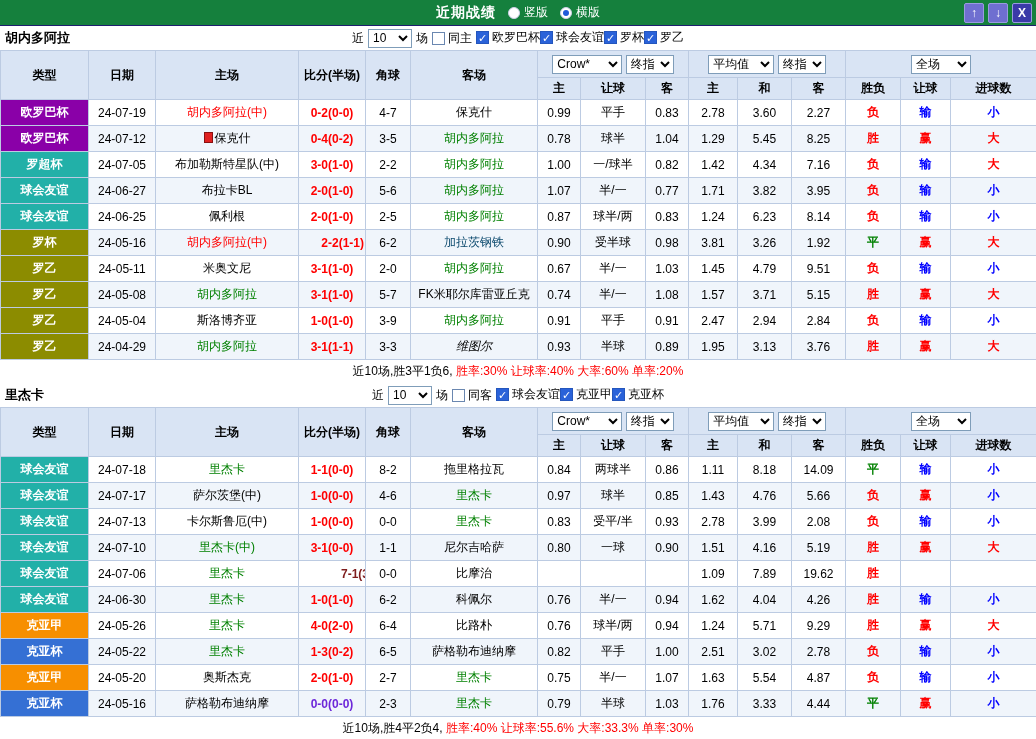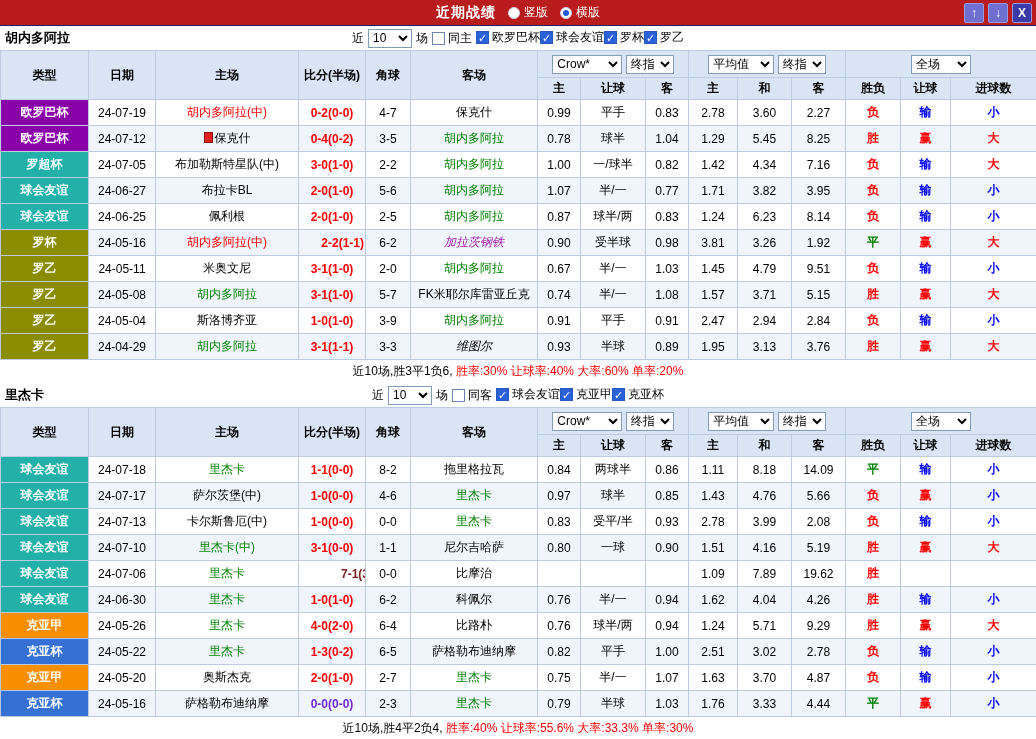--- a/index.html
+++ b/index.html
@@ -1,19 +1,19 @@
 <!DOCTYPE html>
 <html><head>
 <meta charset="utf-8">
 <style>
   *{margin:0;padding:0;box-sizing:border-box}
   html,body{background:#fff}
   body{width:1036px;font-family:"Liberation Sans","DejaVu Sans",sans-serif;font-size:12px;color:#000}
   
-  .titlebar{height:26px;background:#b91c1c;display:flex;align-items:center;position:relative;border-bottom:1px solid #1e1e6e}
+  .titlebar{height:26px;background:#15803d;display:flex;align-items:center;position:relative;border-bottom:1px solid #1e1e6e}
   .tb-center{flex:1;display:flex;justify-content:center;align-items:center;gap:12px;color:#fff}
   .tb-title{font-weight:bold;font-size:14px;letter-spacing:1px}
   .tb-radio{display:inline-flex;align-items:center;gap:4px;color:#fff;cursor:pointer}
   .radio{width:12px;height:12px;border-radius:50%;background:#fff;display:inline-block;position:relative;border:1px solid #cfcfe8}
   .radio.sel::after{content:"";position:absolute;left:2px;top:2px;width:6px;height:6px;border-radius:50%;background:#1f59d8}
   .tb-btns{position:absolute;right:4px;top:3px;display:flex;gap:4px}
   .tbtn{width:20px;height:20px;border:1px solid #9a9ae0;background:#6f6fd0;color:#fff;font-size:12px;font-weight:bold;line-height:18px;text-align:center;cursor:pointer;border-radius:2px;padding:0;font-family:inherit}
   .tbtn.close{background:#3a3aa8}
   
   .filterbar{position:relative;height:24px;display:flex;align-items:center;background:#fff}
@@ -226,21 +226,21 @@
             <td class="res" style="color: rgb(255, 0, 0);">负</td>
             <td class="res" style="color: rgb(0, 0, 255);">输</td>
             <td class="res" style="color: rgb(0, 0, 255);">小</td>
           </tr>
           <tr class="alt">
             <td class="type-cell" style="background: rgb(140, 140, 0);">罗杯</td>
             <td>24-05-16</td>
             <td class="teamcell"><span style="color: rgb(255, 0, 0);">胡内多阿拉(中)</span></td>
             <td class="score" style="color: rgb(255, 0, 0); text-align: right;">2-2(1-1)</td>
             <td>6-2</td>
-            <td class="teamcell" style="color: #a21caf; font-style: italic;">加拉茨钢铁</td>
+            <td class="teamcell" style="color: #0c4a6e;">加拉茨钢铁</td>
             <td>0.90</td>
             <td>受半球</td>
             <td>0.98</td>
             <td>3.81</td>
             <td>3.26</td>
             <td>1.92</td>
             <td class="res" style="color: rgb(0, 128, 0);">平</td>
             <td class="res" style="color: rgb(255, 0, 0);">赢</td>
             <td class="res" style="color: rgb(255, 0, 0);">大</td>
           </tr>
@@ -533,21 +533,21 @@
             <td class="type-cell" style="background: rgb(247, 143, 0);">克亚甲</td>
             <td>24-05-20</td>
             <td class="teamcell"><span style="color: rgb(0, 0, 0);">奥斯杰克</span></td>
             <td class="score" style="color: rgb(255, 0, 0);">2-0(1-0)</td>
             <td>2-7</td>
             <td class="teamcell" style="color: rgb(0, 128, 0);">里杰卡</td>
             <td>0.75</td>
             <td>半/一</td>
             <td>1.07</td>
             <td>1.63</td>
-            <td>3.70</td>
+            <td>5.54</td>
             <td>4.87</td>
             <td class="res" style="color: rgb(255, 0, 0);">负</td>
             <td class="res" style="color: rgb(0, 0, 255);">输</td>
             <td class="res" style="color: rgb(0, 0, 255);">小</td>
           </tr>
           <tr class="alt">
             <td class="type-cell" style="background: rgb(53, 112, 212);">克亚杯</td>
             <td>24-05-16</td>
             <td class="teamcell"><span style="color: rgb(0, 0, 0);">萨格勒布迪纳摩</span></td>
             <td class="score" style="color: #6d28d9;">0-0(0-0)</td>

